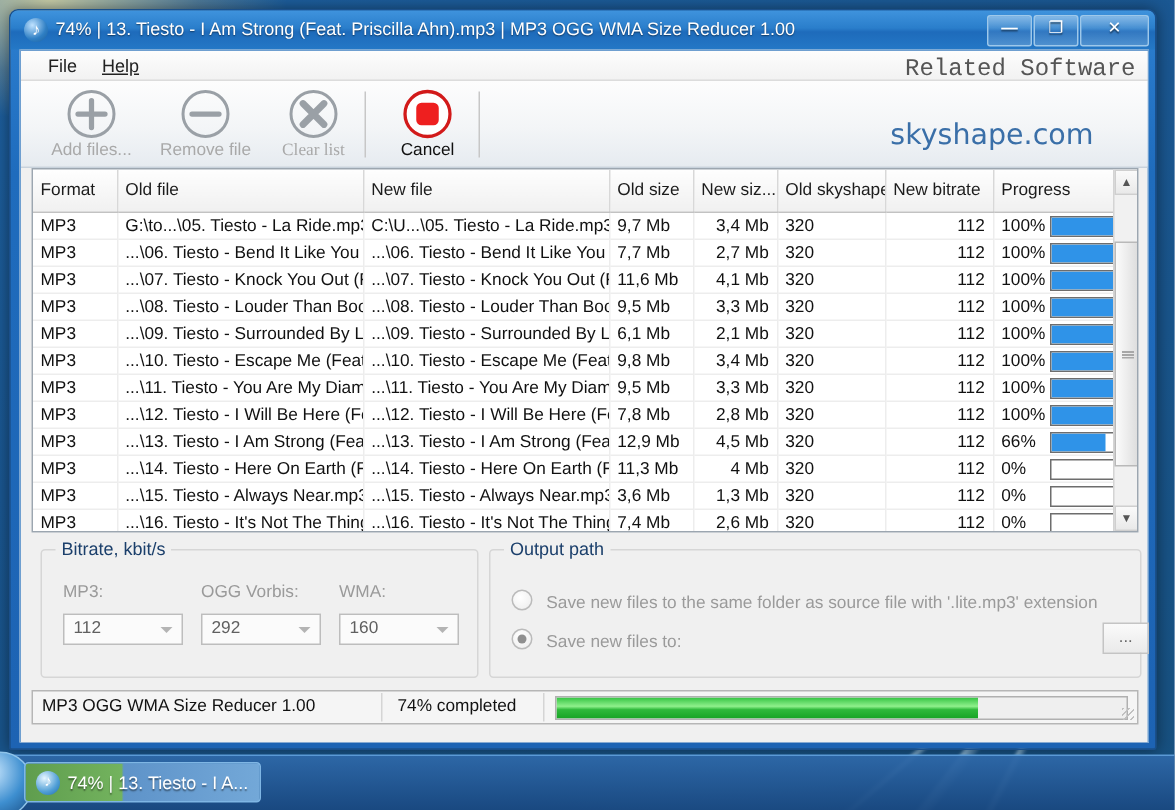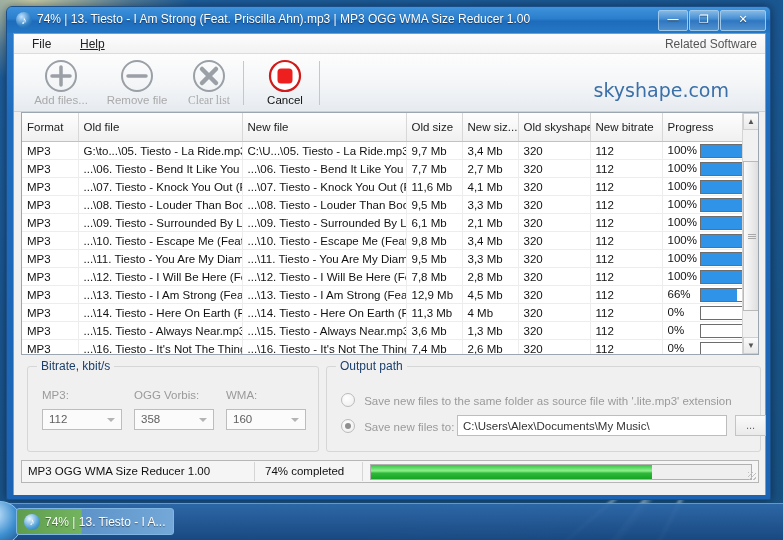--- a/index.html
+++ b/index.html
@@ -71,22 +71,22 @@
     background:#f0f0f0;border:1px solid #6f9fd0;border-bottom:none;box-sizing:border-box;
   }
   #menubar{
     height:19px;background:linear-gradient(to bottom,#fdfdfd,#f2f2f2);
     border-bottom:1px solid #dcdcdc;position:relative;
   }
   .menu-item{
     position:absolute;top:3px;font-size:12px;color:#222;padding:0 6px;cursor:default;
   }
   #menu-file{left:12px;}
-  #menu-help{left:60px;text-decoration:underline;}
-  #related-software{position:absolute;right:8px;top:3px;color:#555;font-size:12px;cursor:pointer;}
+  #menu-help{left:48px;text-decoration:underline;}
+  #related-software{position:absolute;right:8px;top:3px;color:#555;font-size:16px;cursor:pointer;font-family:Liberation Mono, monospace;}
 
   
   #toolbar{
     height:57px;position:relative;
     background:linear-gradient(to bottom,#fdfdfd 0%,#f3f5f7 55%,#e6ebf0 100%);
     border-bottom:1px solid #c8d2dc;
   }
   .tbtn{
     position:absolute;top:3px;text-align:center;cursor:pointer;width:74px;
   }
@@ -110,21 +110,21 @@
   table#filelist th{
     height:28px;padding:0 5px;font-weight:normal;text-align:left;
     background:linear-gradient(to bottom,#fefefe,#f0f0f0);
     border-right:1px solid #d8d8d8;border-bottom:1px solid #c2c2c2;
     color:#1c1c1c;white-space:nowrap;overflow:hidden;cursor:pointer;
   }
   table#filelist td{
     height:17px;padding:0 5px;border-right:1px solid #ededed;border-bottom:1px solid #ededed;
     white-space:nowrap;overflow:hidden;color:#111;
   }
-  td.green{color:#237a2b;}
+  td.green{color:#237a2b;text-align:right;}
   td.prog{padding:0 2px 0 5px;position:relative;}
   .pct{display:inline-block;width:32px;color:#111;}
   .bar{
     display:inline-block;vertical-align:middle;width:56px;height:12px;
     border:1px solid #6d6d6d;background:#fff;position:relative;overflow:hidden;
   }
   .bar > i{display:block;height:100%;background:#2f93e8;}
   
   #vscroll{
     position:absolute;right:0px;top:0px;width:16px;height:241px;
@@ -464,21 +464,21 @@
       <span class="gtitle">Bitrate, kbit/s</span>
 
       <span class="fld-label" style="left:14px;top:22px;">MP3:</span>
       <div class="combo" style="left:14px;top:42px;width:80px;">
         <span class="val">112</span>
         <span class="arrow"></span>
       </div>
 
       <span class="fld-label" style="left:106px;top:22px;">OGG Vorbis:</span>
       <div class="combo" style="left:106px;top:42px;width:80px;">
-        <span class="val">358</span>
+        <span class="val">292</span>
         <span class="arrow"></span>
       </div>
 
       <span class="fld-label" style="left:198px;top:22px;">WMA:</span>
       <div class="combo" style="left:198px;top:42px;width:80px;">
         <span class="val">160</span>
         <span class="arrow"></span>
       </div>
     </div>
 
@@ -488,21 +488,20 @@
       <div class="radio-row" style="left:14px;top:26px;text-align:center;">
         <span class="radio"></span>
         <span>Save new files to the same folder as source file with '.lite.mp3' extension</span>
       </div>
 
       <div class="radio-row" style="left:14px;top:52px;">
         <span class="radio on"></span>
         <span>Save new files to:</span>
       </div>
 
-      <input id="outpath" style="top: 48px;" value="C:\Users\Alex\Documents\My Music\">
       <div id="browse-btn" style="top:48px;">...</div>
     </div>
 
     <div id="statusbar">
       <span id="st-name">MP3 OGG WMA Size Reducer 1.00</span>
       <span id="st-sep1"></span>
       <span id="st-pct">74% completed</span>
       <span id="st-sep2"></span>
       <div id="st-bar">
           <i id="st-bar-fill" style="width: 74%;"></i>

